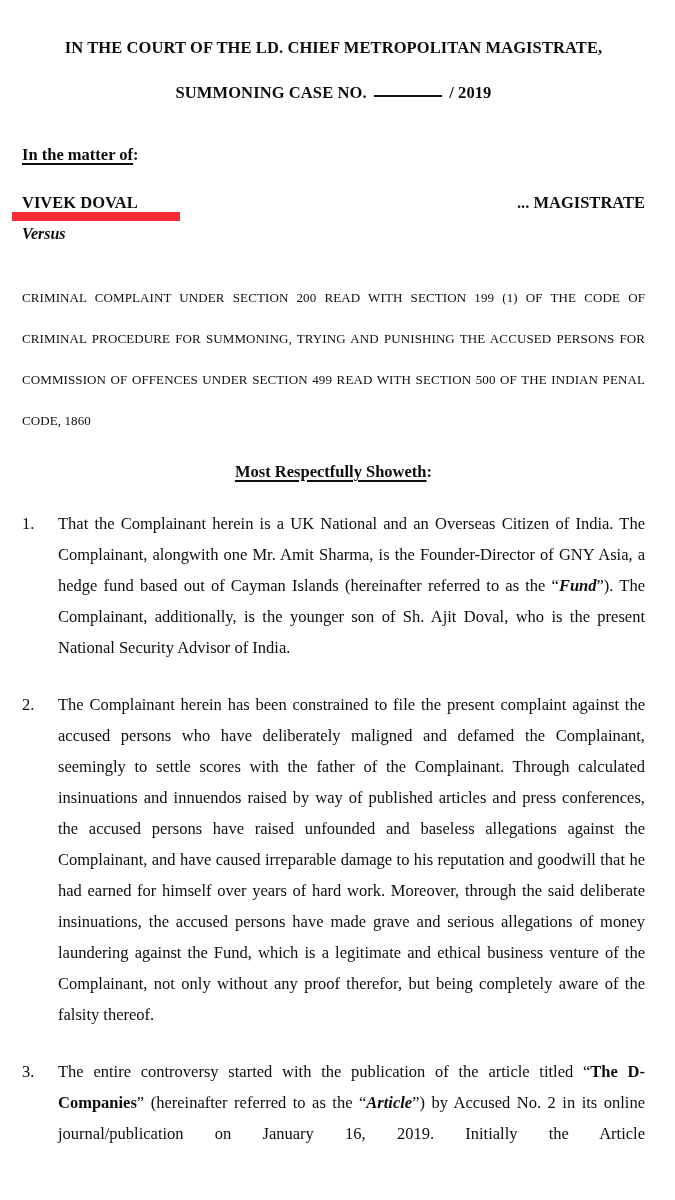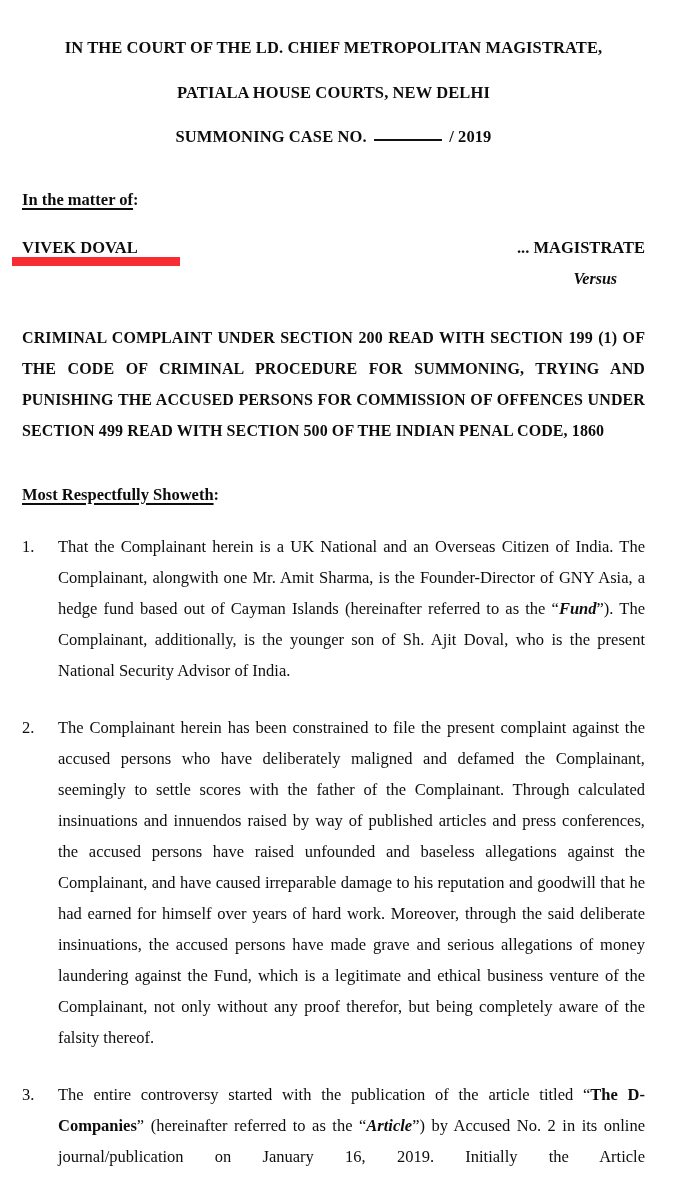--- a/index.html
+++ b/index.html
@@ -82,43 +82,44 @@
   .redaction-bar {
     position: absolute;
     left: -10px;
     top: 19px;
     width: 168px;
     height: 9px;
   }
 
   .versus-line {
     margin-top: 12px;
-    text-align: right;
+    text-align: left;
     font-weight: bold;
     font-style: italic;
     font-size: 16px;
     padding-right: 28px;
   }
 
   
   .charge-block {
     margin-top: 34px;
-    font-weight: bold;
-    font-size: 16px;
-    line-height: 31px;
+    font-weight: normal;
+    font-size: 13px;
+    line-height: 41px;
     text-align: justify;
     text-align-last: left;
     letter-spacing: 0.1px;
   }
 
   
   .showeth {
-    margin-top: 39px;
+    margin-top: 21px;
     font-weight: bold;
     font-size: 16.5px;
+    text-align: center;
   }
 
   
   .para {
     display: flex;
     margin-top: 26px;
     font-size: 16.5px;
     line-height: 31px;
   }
   .para-num {
@@ -142,21 +143,20 @@
   }
 </style>
 </head>
 <body>
 
 <div class="page">
   <div class="content">
 
     <div class="court-heading">
       <span class="hl hl-1">IN THE COURT OF THE LD. CHIEF METROPOLITAN MAGISTRATE,</span>
-      <span class="hl hl-2">PATIALA HOUSE COURTS, NEW DELHI</span>
       <span class="hl hl-3">
         <span>SUMMONING CASE NO.</span>
         <span class="blank-fill"></span>
         <span>/ 2019</span>
       </span>
     </div>
 
     <div class="matter-line">
       <span class="u-text">In the matter of</span><span>:</span>
     </div>

